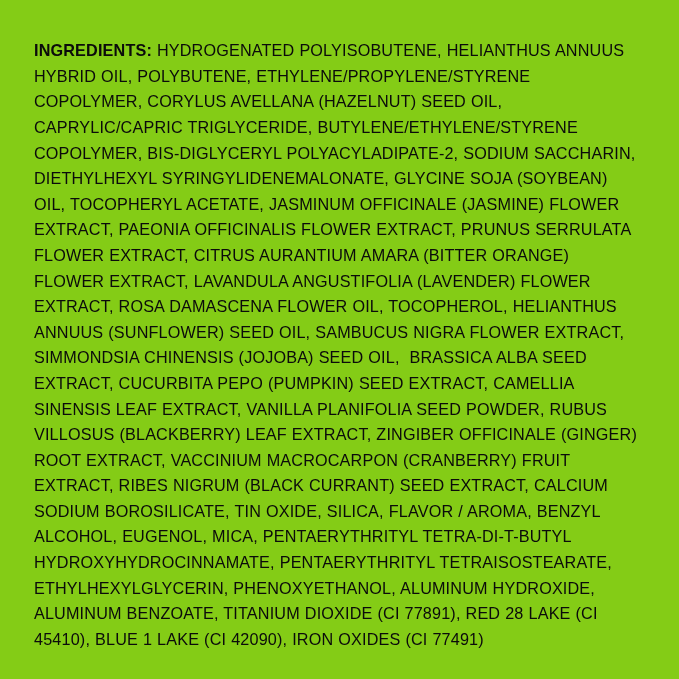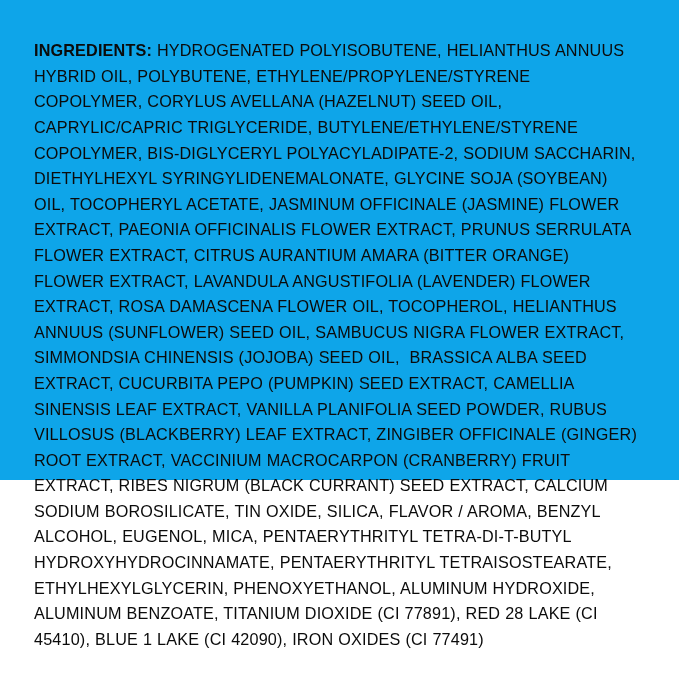--- a/index.html
+++ b/index.html
@@ -10,23 +10,23 @@
     width: 679px;
     height: 679px;
     background: #ffffff;
     font-family: "Liberation Sans", sans-serif;
     color: #000000;
     overflow: hidden;
   }
   .ingredients-panel {
     box-sizing: border-box;
     width: 679px;
-    height: 480px;
+    height: 679px;
     padding: 22px 38px 0 34px;
-    background: #0ea5e9;
+    background: #84cc16;
   }
   .ingredients-text {
     font-size: 16.2px;
     line-height: 25.6px;
     letter-spacing: 0.01em;
     text-align: left;
     word-spacing: 0.02em;
     white-space: pre-wrap;
     color: #0b0b0b;
   }

